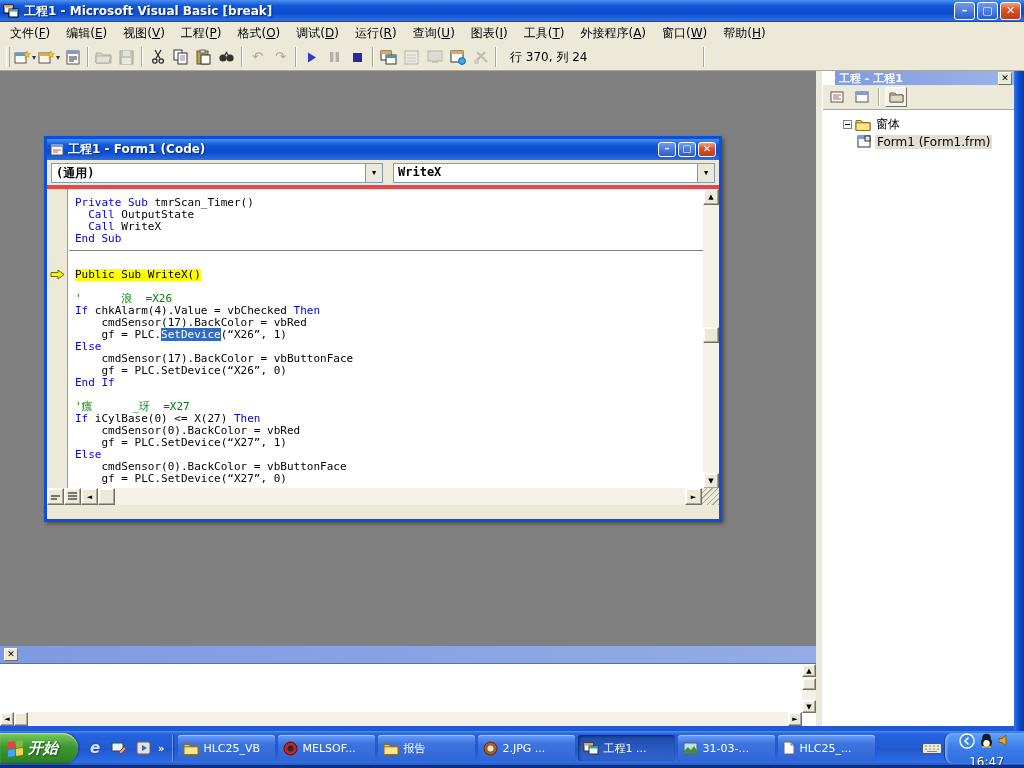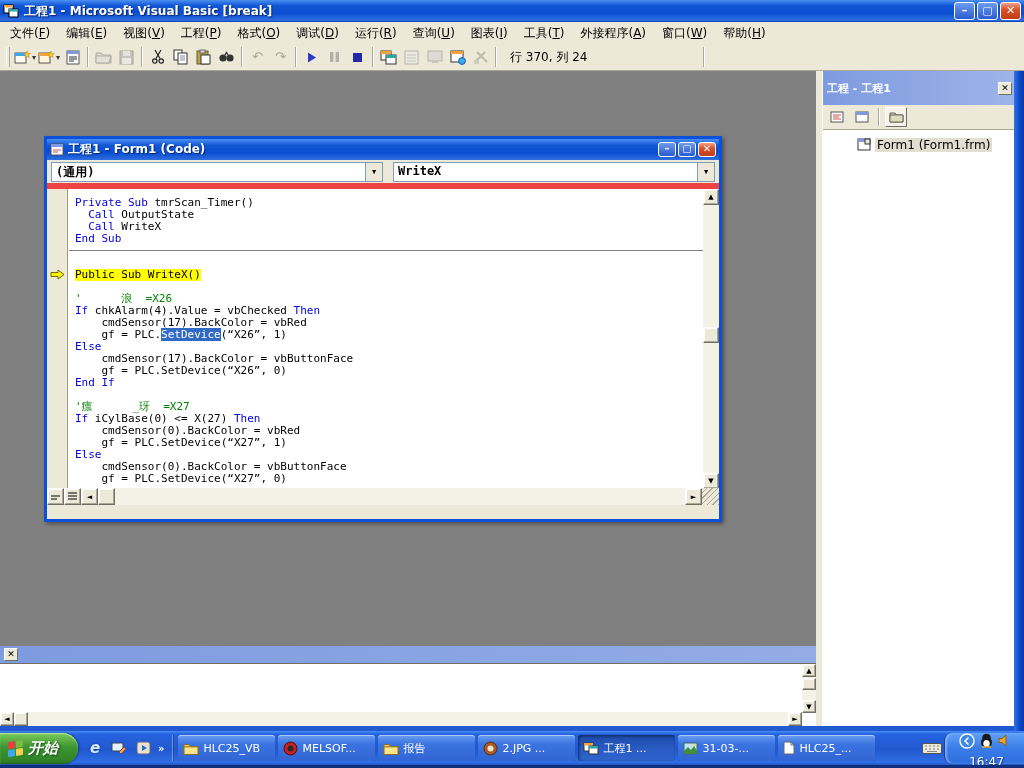--- a/index.html
+++ b/index.html
@@ -44,21 +44,21 @@
 
   
   .codewin{position:absolute;left:44px;top:65px;width:678px;height:386px;
     border:3px solid #0A50D8;background:#ECE9D8;box-shadow:2px 2px 4px rgba(0,0,0,.4);}
   .codetitle{height:21px;display:flex;align-items:center;gap:4px;padding:0 3px;
     background:linear-gradient(180deg,#4A90F2 0%,#1257D6 30%,#0A4DD0 65%,#2E6FE0 100%);
     color:#fff;font-weight:bold;}
   .codetitle .title{flex:1;white-space:nowrap;text-shadow:1px 1px 1px #05276B;}
   .codetitle .winbtn{width:18px;height:15px;line-height:12px;font-size:10px;}
   .comborow{height:29px;background:#ECE9D8;display:flex;align-items:center;padding:0 4px;gap:10px;
-    border-bottom:6px solid #ef4444;}
+    border-bottom:4px solid #ef4444;}
   .combo{height:20px;background:#fff;border:1px solid #7F9DB9;display:flex;align-items:stretch;
     font-family:"DejaVu Sans Mono","Liberation Mono",monospace;font-weight:bold;font-size:12px;}
   .combo .val{flex:1;padding:1px 4px;white-space:nowrap;overflow:hidden;}
   .combo .drop{width:17px;background:#ECE9D8;border-left:1px solid #7F9DB9;display:flex;
     align-items:center;justify-content:center;font-size:7px;color:#000;}
   .combo.left{width:332px;} .combo.right{flex:1;}
 
   .codearea{position:relative;height:316px;background:#fff;}
   .cmargin{position:absolute;left:0;top:0;bottom:0;width:21px;background:#ECE9D8;
     border-right:1px solid #9D9A87;}
@@ -85,22 +85,22 @@
   .hscrollrow .sbtn{width:17px;height:17px;flex:none;}
   .hthumb{width:130px;height:17px;flex:none;}
   .htrack{flex:1;}
   .corner{width:17px;height:17px;flex:none;background:#ECE9D8;
     background-image:repeating-linear-gradient(135deg,transparent 0 3px,#ACA899 3px 4px);}
   .viewbtn{width:16px;height:17px;flex:none;}
 
   
   .panel{position:absolute;left:822px;top:0;width:192px;bottom:5px;background:#fff;
     display:flex;flex-direction:column;border-left:1px solid #fff;}
-  .paneltitle{height:34px;flex:none;background:linear-gradient(90deg,#7E9BE0,#9DB4E8);
-    color:#fff;font-size:11px;font-weight:bold;display:flex;align-items:center;padding:1px 2px 1px 4px;}
+  .paneltitle{height:14px;flex:none;background:linear-gradient(90deg,#7E9BE0,#9DB4E8);
+    color:#fff;font-size:11px;font-weight:bold;display:flex;align-items:center;padding:1px 2px 1px 4px;margin-left:12px;}
   .paneltitle .t{flex:1;white-space:nowrap;overflow:hidden;}
   .panelclose{width:14px;height:13px;background:#ECE9D8;border:1px solid;
     border-color:#fff #716F64 #716F64 #fff;color:#000;font-size:9px;line-height:11px;
     text-align:center;font-weight:bold;}
   .paneltools{height:25px;flex:none;background:#ECE9D8;display:flex;align-items:center;
     gap:3px;padding:0 3px;border-bottom:1px solid #ACA899;}
   .ptbtn{width:22px;height:20px;display:flex;align-items:center;justify-content:center;}
   .ptbtn.raised{border:1px solid;border-color:#fff #716F64 #716F64 #fff;background:#F6F4EA;}
   .ptsep{width:2px;height:18px;border-left:1px solid #ACA899;border-right:1px solid #fff;margin:0 2px;}
   .tree{flex:1;background:#fff;padding:6px 2px;overflow:hidden;}
@@ -481,20 +481,30 @@
           <span class="ptbtn raised">
             <span class="icon ">
               <svg width="15" height="12">
                 <path d="M1 2h5l1.5 2H14v7H1z" fill="#C8C4AE" stroke="#6B6857"></path>
                 <path d="M1 4h13v7H1z" fill="#DEDAC4" stroke="#6B6857"></path>
               </svg>
             </span>
           </span>
         </div>
       <div class="tree" id="project-tree">
+          <div class="trow" style="padding-left: 18px;">
+            <span class="expander"></span>
+            <span class="icon ">
+              <svg width="16" height="13">
+                <path d="M1 2.5h5l1.6 2H15v8H1z" fill="#F7D05E" stroke="#8A6D1B"></path>
+                <path d="M1 4.8h14v7.7H1z" fill="#FCE588" stroke="#8A6D1B"></path>
+              </svg>
+            </span>
+            <span class="lbl">窗体</span>
+          </div>
           <div class="trow selected" style="padding-left: 32px;">
             <span class="icon ">
               <svg width="15" height="13">
                 <rect x="1" y="1" width="12" height="11" fill="#fff" stroke="#333"></rect>
                 <rect x="1" y="1" width="12" height="3" fill="#7E9BE0"></rect>
                 <rect x="8" y="1" width="5" height="5" fill="#E8E5D4" stroke="#333"></rect>
               </svg>
             </span>
             <span class="lbl">Form1 (Form1.frm)</span>
           </div>

